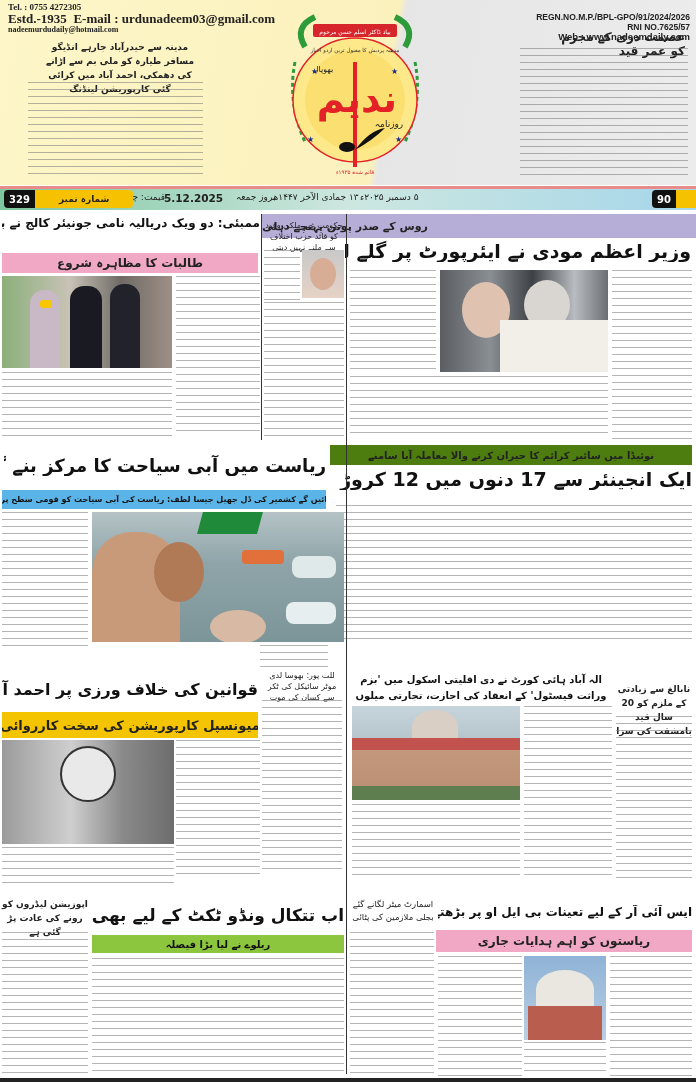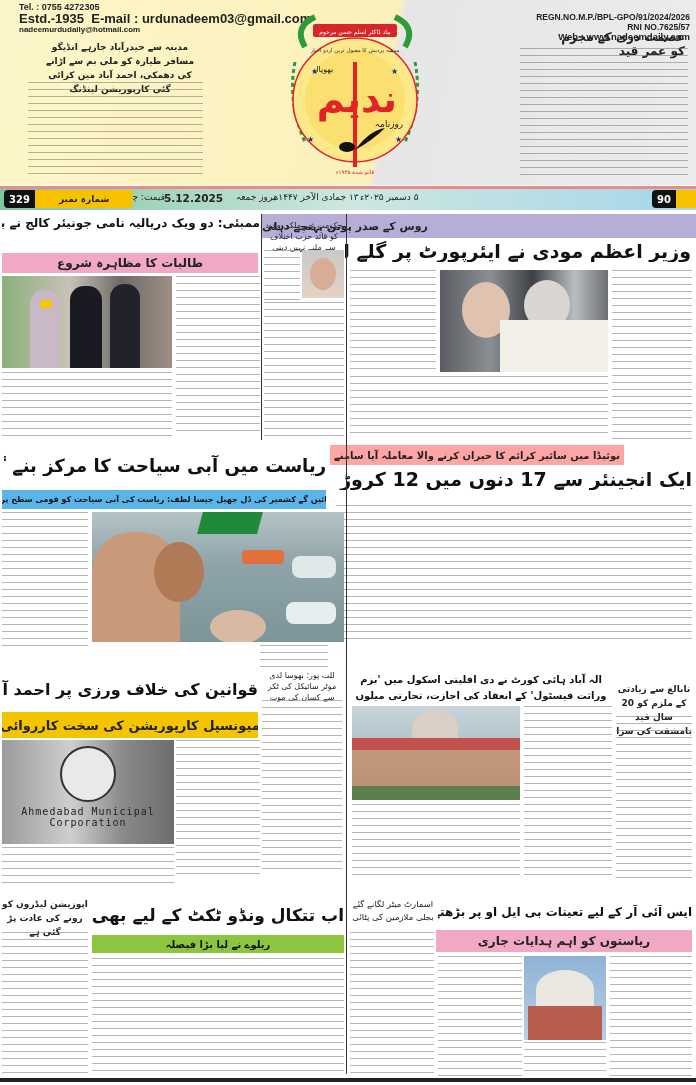--- a/index.html
+++ b/index.html
@@ -1,19 +1,19 @@
 <!DOCTYPE html>
 <html><head>
 <meta charset="utf-8">
 <style>
 *{box-sizing:border-box;margin:0;padding:0}
 body{width:696px;height:1085px;overflow:hidden;background:#fff;font-family:"DejaVu Sans",sans-serif;color:#222;position:relative}
 .abs{position:absolute}
 .masthead{left:0;top:0;width:696px;height:185px;background:linear-gradient(100deg,#fdf6c8 0%,#fbf1bd 55%,#e6e6e6 56%,#ececec 100%)}
-.contact{left:19px;top:2px;font-family:Liberation Sans, sans-serif;font-weight:bold;font-size:9px;line-height:11px;color:#222}
+.contact{left:8px;top:2px;font-family:Liberation Serif, serif;font-weight:bold;font-size:9px;line-height:11px;color:#222}
 .contact .email{font-size:13px}
 .contact .hot{font-size:8px;font-weight:bold}
 .regn{right:6px;top:12px;text-align:right;font-family:Liberation Sans, sans-serif;font-weight:bold;font-size:8.5px;line-height:10px}
 .urdu{direction:rtl;font-family:"DejaVu Sans",sans-serif}
 .hl-top-left{left:40px;top:40px;width:160px;font-size:9px;font-weight:bold;text-align:center;line-height:14px}
 .lines{background:repeating-linear-gradient(180deg,#777 0 1.4px,transparent 1.4px 7px);opacity:.55}
 .logo{left:285px;top:2px;width:140px;height:176px}
 .datebar{left:0;top:186px;width:696px;height:24px;background:linear-gradient(90deg,#7fc6a0,#cde7e0 50%,#a6d6ea);border-top:3px solid #e88b8b}
 .pill{top:4px;height:18px;border-radius:4px;font-weight:bold;font-size:10px;display:flex;align-items:center;overflow:hidden}
 .pill .k{background:#f6c200;padding:0 24px;height:100%;display:flex;align-items:center;font-size:9px;color:#222}
@@ -106,21 +106,21 @@
 <div class="abs lines" style="left:176px;top:276px;width:84px;height:160px"></div>
 <div class="abs lines" style="left:2px;top:372px;width:170px;height:64px"></div>
 
 <div class="abs urdu" style="left:264px;top:220px;width:80px;font-size:8px;text-align:center;line-height:11px">حکومت غیر ملکی وفود کو قائد حزب اختلاف سے ملنے نہیں دیتی</div>
 <div class="abs photo" style="left:302px;top:250px;width:42px;height:48px;background:linear-gradient(180deg,#c9c9c9,#e6d2c6)">
   <div style="position:absolute;left:8px;top:8px;width:26px;height:32px;border-radius:50%;background:#d7ad96"></div>
 </div>
 <div class="abs lines" style="left:264px;top:250px;width:36px;height:50px"></div>
 <div class="abs lines" style="left:264px;top:302px;width:80px;height:136px"></div>
 
-<div class="abs band urdu" style="left:330px;top:445px;width:294px;height:20px;background:#fca5a5;font-size:10px">نوئیڈا میں سائبر کرائم کا حیران کرنے والا معاملہ آیا سامنے</div>
+<div class="abs band urdu" style="left:330px;top:445px;width:362px;height:20px;background:#4d7c0f;font-size:10px">نوئیڈا میں سائبر کرائم کا حیران کرنے والا معاملہ آیا سامنے</div>
 <div class="abs hl urdu" style="left:336px;top:468px;width:356px;font-size:19px">ایک انجینئر سے 17 دنوں میں 12 کروڑ روپے کی ہوئی ٹھگی</div>
 <div class="abs lines" style="left:336px;top:505px;width:356px;height:135px"></div>
 
 <div class="abs hl urdu" style="left:4px;top:455px;width:322px;font-size:18px">ریاست میں آبی سیاحت کا مرکز بنے گی شکارا سروس: موہن یادو</div>
 <div class="abs band urdu" style="left:2px;top:490px;width:324px;height:19px;background:#5bb4e8;font-size:8px;color:#111">بھوپال میں ہی سیاح اٹھائیں گے کشمیر کی ڈل جھیل جیسا لطف: ریاست کی آبی سیاحت کو قومی سطح پر ملے گی ایک نئی شناخت</div>
 <div class="abs lines" style="left:2px;top:512px;width:86px;height:140px"></div>
 <div class="abs photo" style="left:92px;top:512px;width:252px;height:130px;background:linear-gradient(180deg,#b5c3c6,#8ea4a8 40%,#7c9599)">
   <div style="position:absolute;left:0;top:20px;width:88px;height:110px;background:#c89a7a;border-radius:40px 40px 0 0"></div>
   <div style="position:absolute;left:62px;top:30px;width:50px;height:60px;border-radius:50%;background:#b07a56"></div>
   <div style="position:absolute;left:108px;top:0;width:60px;height:22px;background:#1e8a3a;transform:skew(-15deg)"></div>
@@ -128,21 +128,20 @@
   <div style="position:absolute;left:194px;top:90px;width:50px;height:22px;background:#e6eef0;border-radius:8px"></div>
   <div style="position:absolute;left:200px;top:44px;width:44px;height:22px;background:#dfe9ea;border-radius:8px"></div>
   <div style="position:absolute;left:118px;top:98px;width:56px;height:34px;border-radius:50%;background:#d7b9a4"></div>
 </div>
 <div class="abs lines" style="left:260px;top:645px;width:68px;height:28px"></div>
 
 <div class="abs hl urdu" style="left:2px;top:680px;width:256px;font-size:16px">قوانین کی خلاف ورزی پر احمد آباد میں 9 اسپتال سیل</div>
 <div class="abs band urdu" style="left:2px;top:712px;width:256px;height:26px;background:#f5c400;font-size:13px;color:#222">میونسپل کارپوریشن کی سخت کارروائی</div>
 <div class="abs photo" style="left:2px;top:740px;width:172px;height:104px;background:linear-gradient(90deg,#9b9b9b,#cfcfcf 40%,#8a8a8a 70%,#6d6d6d)">
   <div style="position:absolute;left:58px;top:6px;width:56px;height:56px;border-radius:50%;border:2px solid #333;background:#e9e9e9"></div>
-  <div style="position:absolute;left:14px;top:66px;width:144px;text-align:center;font-family:'DejaVu Sans Mono',monospace;font-size:10px;line-height:11px;color:#222;letter-spacing:1px">Ahmedabad Municipal Corporation</div>
 </div>
 <div class="abs lines" style="left:176px;top:740px;width:84px;height:134px"></div>
 <div class="abs lines" style="left:2px;top:847px;width:172px;height:42px"></div>
 
 <div class="abs urdu" style="left:262px;top:670px;width:80px;font-size:8px;text-align:center;line-height:11px">للت پور: بھوسا لدی موٹر سائیکل کی ٹکر سے کسان کی موت</div>
 <div class="abs lines" style="left:262px;top:700px;width:80px;height:175px"></div>
 
 <div class="abs hl urdu" style="left:350px;top:672px;width:262px;font-size:10px;white-space:normal;line-height:16px">الہ آباد ہائی کورٹ نے دی اقلیتی اسکول میں 'بزم وراثت فیسٹول' کے انعقاد کی اجازت، تجارتی میلوں پر پابندی برقرار</div>
 <div class="abs photo" style="left:352px;top:706px;width:168px;height:94px;background:linear-gradient(180deg,#c7d4db,#b6c5cc 35%,#c59b7e 35%,#b98d72)">
   <div style="position:absolute;left:60px;top:4px;width:46px;height:34px;border-radius:50% 50% 0 0;background:#d9cfc4"></div>

